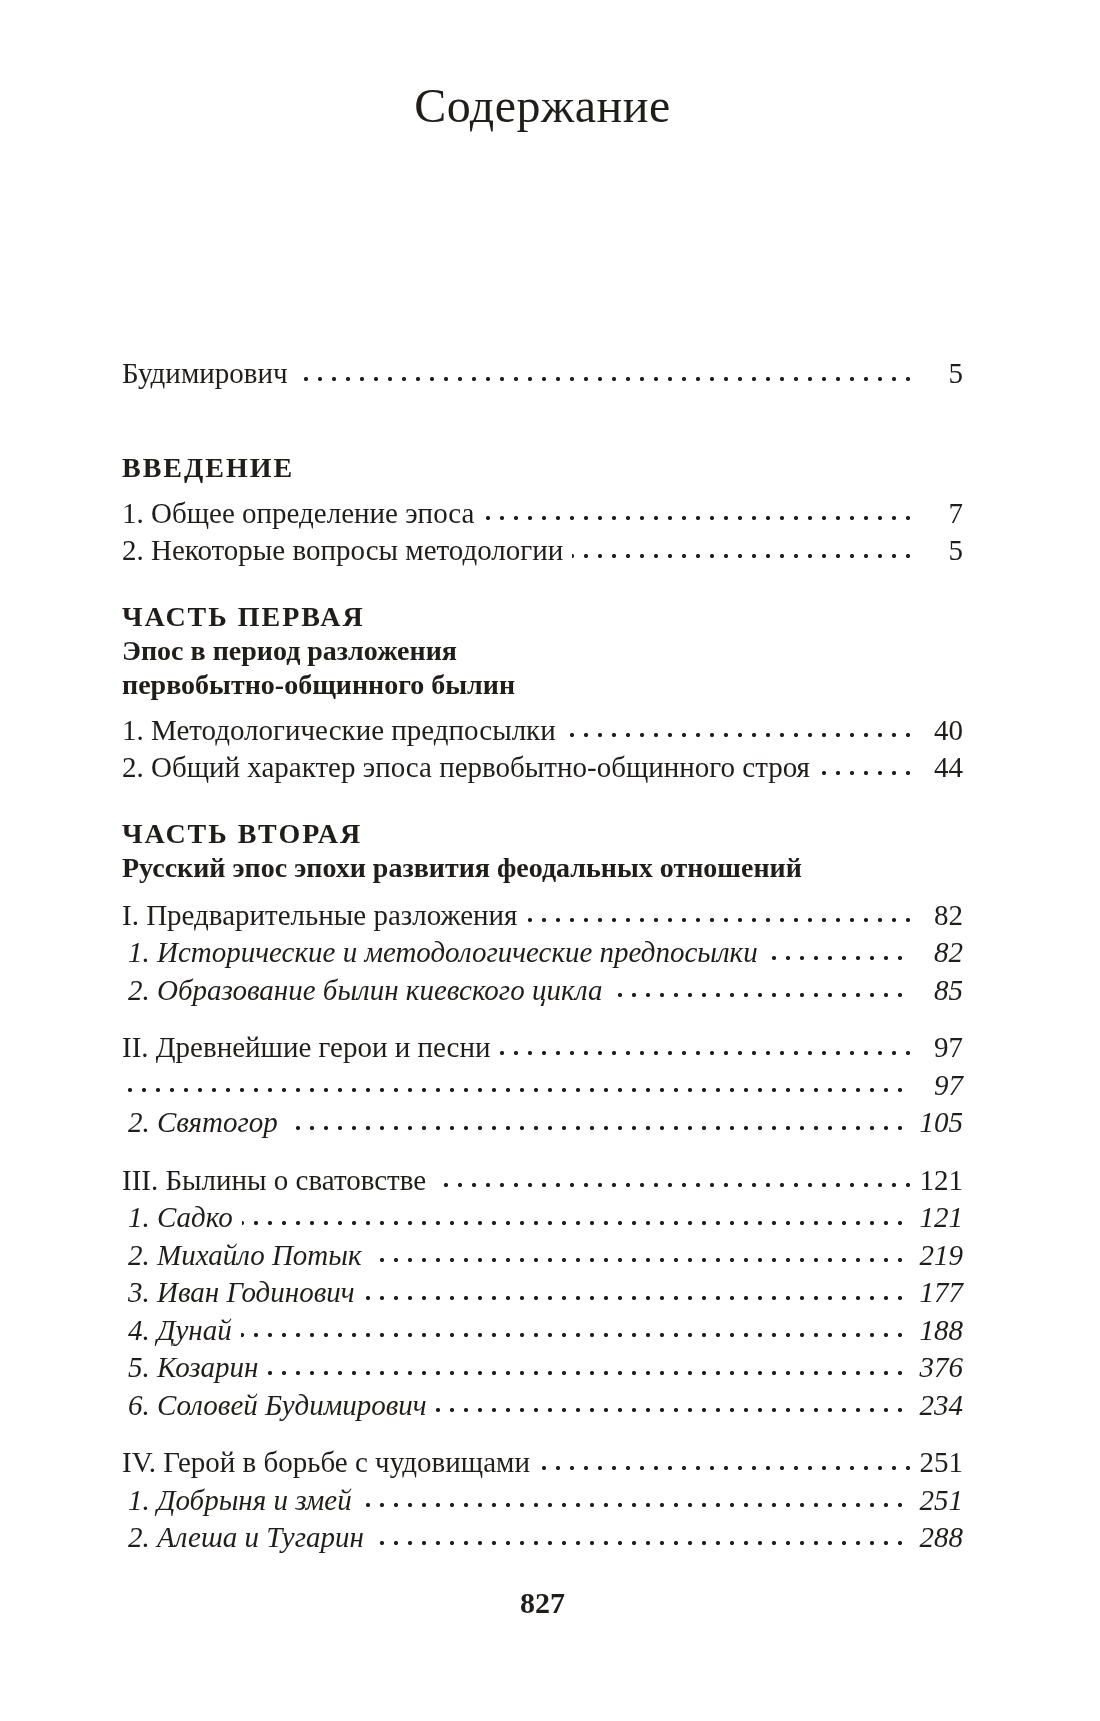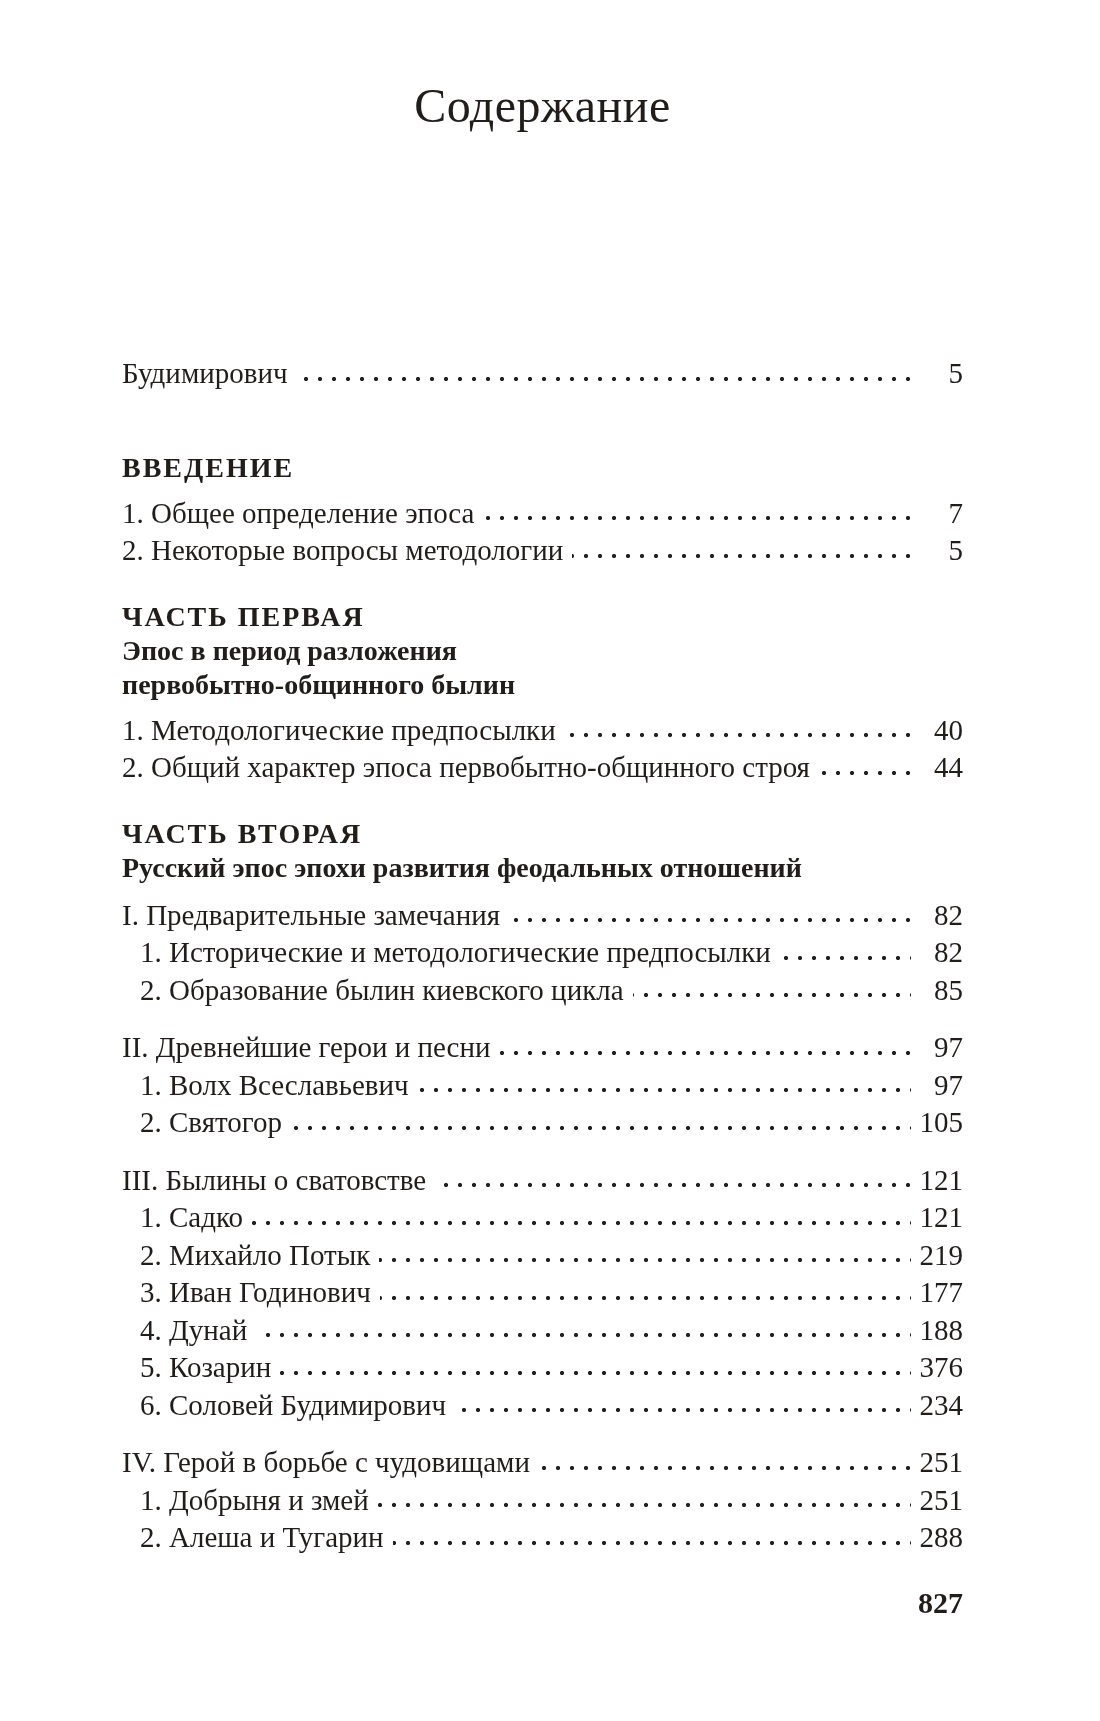--- a/index.html
+++ b/index.html
@@ -38,21 +38,21 @@
     font-size: 29px;
   }
   
   .toc-row {
     position: relative;
     display: flex;
     align-items: baseline;
     line-height: 37.5px;
     white-space: nowrap;
   }
-  .toc-row.lvl2 { margin-left: 18px; }
+  .toc-row.lvl2 { margin-left: 6px; font-style: italic; }
   
   .toc-row::before {
     content: "";
     position: absolute;
     left: 0;
     right: 0;
     bottom: 12px;
     height: 4px;
     background-image: radial-gradient(circle at 2px 2px, #242220 1.75px, rgba(0,0,0,0) 2.4px);
     background-size: 14px 4px;
@@ -82,21 +82,21 @@
     line-height: 34px;
     margin: 30px 0 10px 0;
   }
   .toc-heading .caps-line { letter-spacing: 2px; }
   .toc > .toc-heading:nth-child(2) { margin-top: 58px; margin-bottom: 10px; } 
   .toc-heading.part2 { margin-bottom: 12px; }
   .toc-gap { height: 20px; }
   
   .folio {
     margin-top: 28px;
-    text-align: right;
+    text-align: center;
     font-weight: bold;
     font-size: 30px;
     line-height: 36px;
   }
 </style>
 </head>
 <body>
 
 <div class="sheet">
   <div class="content">
@@ -128,38 +128,37 @@
         </div>
         <div class="toc-row lvl1">
           <span class="label">2. Общий характер эпоса первобытно-общинного строя</span>
           <span class="page">44</span>
         </div>
         <div class="toc-heading part2">
           <div class="heading-line caps-line">ЧАСТЬ ВТОРАЯ</div>
           <div class="heading-line">Русский эпос эпохи развития феодальных отношений</div>
         </div>
         <div class="toc-row lvl1">
-          <span class="label">I. Предварительные замечания</span>
+          <span class="label">I. Предварительные разложения</span>
           <span class="page">82</span>
         </div>
         <div class="toc-row lvl2">
           <span class="label">1. Исторические и методологические предпосылки</span>
           <span class="page">82</span>
         </div>
         <div class="toc-row lvl2">
           <span class="label">2. Образование былин киевского цикла</span>
           <span class="page">85</span>
         </div>
         <div class="toc-gap"></div>
         <div class="toc-row lvl1">
           <span class="label">II. Древнейшие герои и песни</span>
           <span class="page">97</span>
         </div>
         <div class="toc-row lvl2">
-          <span class="label">1. Волх Всеславьевич</span>
           <span class="page">97</span>
         </div>
         <div class="toc-row lvl2">
           <span class="label">2. Святогор</span>
           <span class="page">105</span>
         </div>
         <div class="toc-gap"></div>
         <div class="toc-row lvl1">
           <span class="label">III. Былины о сватовстве</span>
           <span class="page">121</span>

